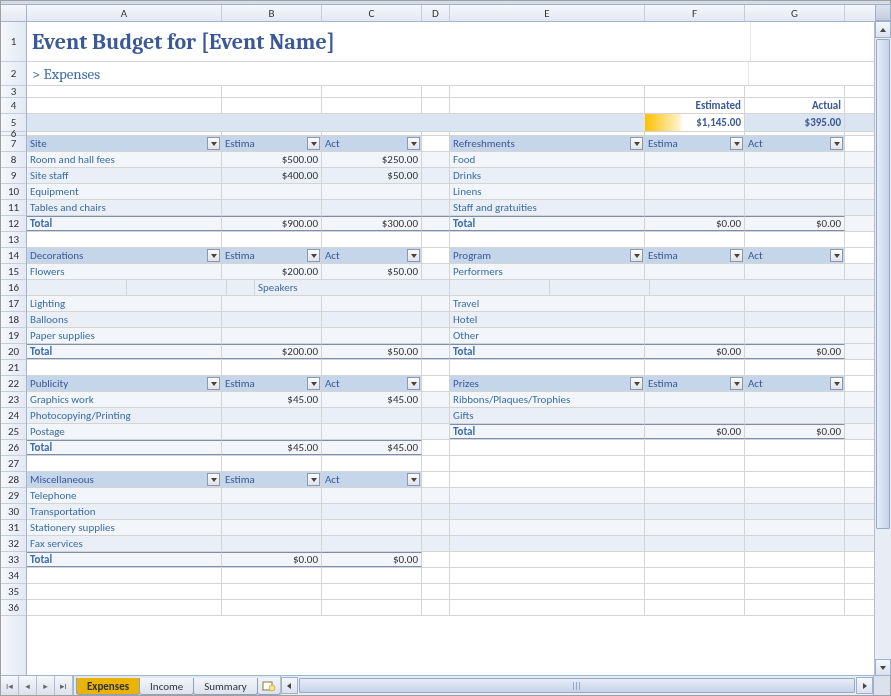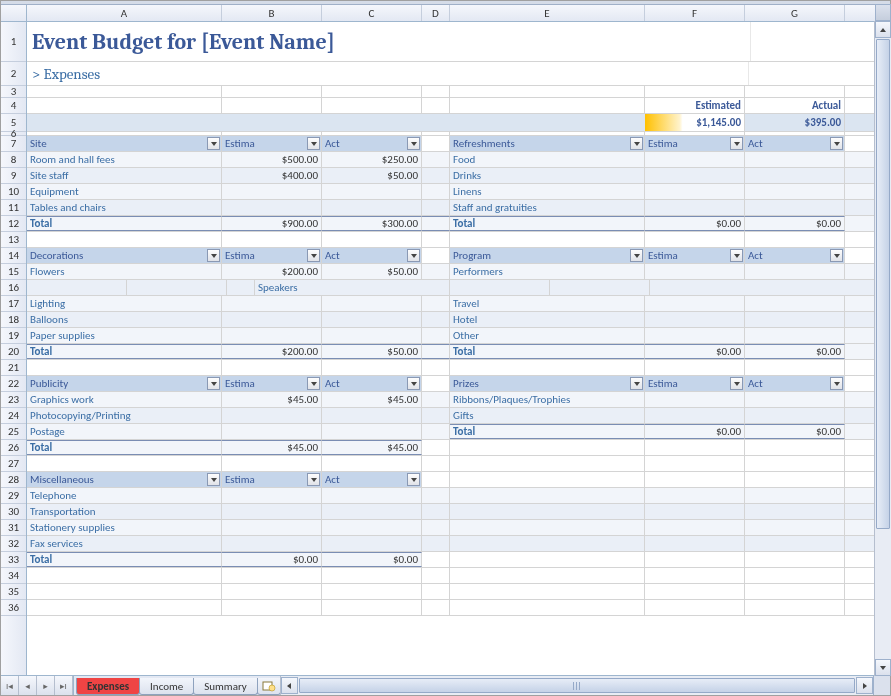--- a/index.html
+++ b/index.html
@@ -67,21 +67,21 @@
 .vscroll-btn { height: 17px; background: linear-gradient(#f5f7fc, #dbe1ed); border: 1px solid #9eb1cc; display: flex; align-items: center; justify-content: center; }
 .vscroll-thumb { position: absolute; left: 1px; right: 1px; top: 18px; height: 490px; background: linear-gradient(to right, #e7edf7, #c5d2e7); border: 1px solid #95a9c8; border-radius: 1px; }
 .vscroll-btn.down { position: absolute; bottom: 0; left: 0; right: 0; }
 .vscroll-split { position: absolute; top: -17px; left: 0; right: 0; height: 17px; background: linear-gradient(#dbe1ed, #c5cedd); border: 1px solid #9eb1cc; }
 
 .hscroll-area { height: 20px; background: #e3e8f3; border-top: 1px solid #9eb6ce; display: flex; align-items: stretch; flex-shrink: 0; }
 .tab-nav { display: flex; border-right: 1px solid #9eb6ce; }
 .tab-nav-btn { width: 18px; background: linear-gradient(#f5f7fc, #dbe1ed); border-right: 1px solid #b5bece; display: flex; align-items: center; justify-content: center; color: #666; font-size: 9px; }
 .sheet-tabs { display: flex; align-items: flex-end; padding-left: 2px; }
 .sheet-tab { padding: 2px 10px; background: linear-gradient(#f2f5fb, #dce2ee); border: 1px solid #8ea2be; border-top: none; margin-right: -1px; font-size: 11px; color: #333; border-radius: 0 0 3px 3px; position: relative; height: 17px; display: flex; align-items: center; }
-.sheet-tab.active { background: #ef4444; font-weight: bold; z-index: 2; }
+.sheet-tab.active { background: #eab308; font-weight: bold; z-index: 2; }
 .sheet-tab.insert { padding: 2px 4px; }
 .hscroll-track { flex: 1; background: #e8ecf4; border-left: 1px solid #b5bece; display: flex; align-items: center; position: relative; }
 .hscroll-btn { width: 17px; height: 17px; background: linear-gradient(#f5f7fc, #dbe1ed); border: 1px solid #9eb1cc; display: flex; align-items: center; justify-content: center; }
 .hscroll-thumb { flex: 1; height: 15px; margin: 0 1px; background: linear-gradient(#e7edf7, #c5d2e7); border: 1px solid #95a9c8; border-radius: 1px; position: relative; }
 .hscroll-thumb::after { content:""; position:absolute; left:50%; top:3px; width:8px; height:8px; background: repeating-linear-gradient(to right, #95a9c8 0 1px, transparent 1px 3px); transform: translateX(-50%); }
 .corner-box { width: 17px; background: #dbe1ed; border-left: 1px solid #9eb1cc; }
 
 .arrow-up::after { content:""; border-left:3px solid transparent; border-right:3px solid transparent; border-bottom:4px solid #444; }
 .arrow-down::after { content:""; border-left:3px solid transparent; border-right:3px solid transparent; border-top:4px solid #444; }
 .arrow-left::after { content:""; border-top:3px solid transparent; border-bottom:3px solid transparent; border-right:4px solid #444; }

